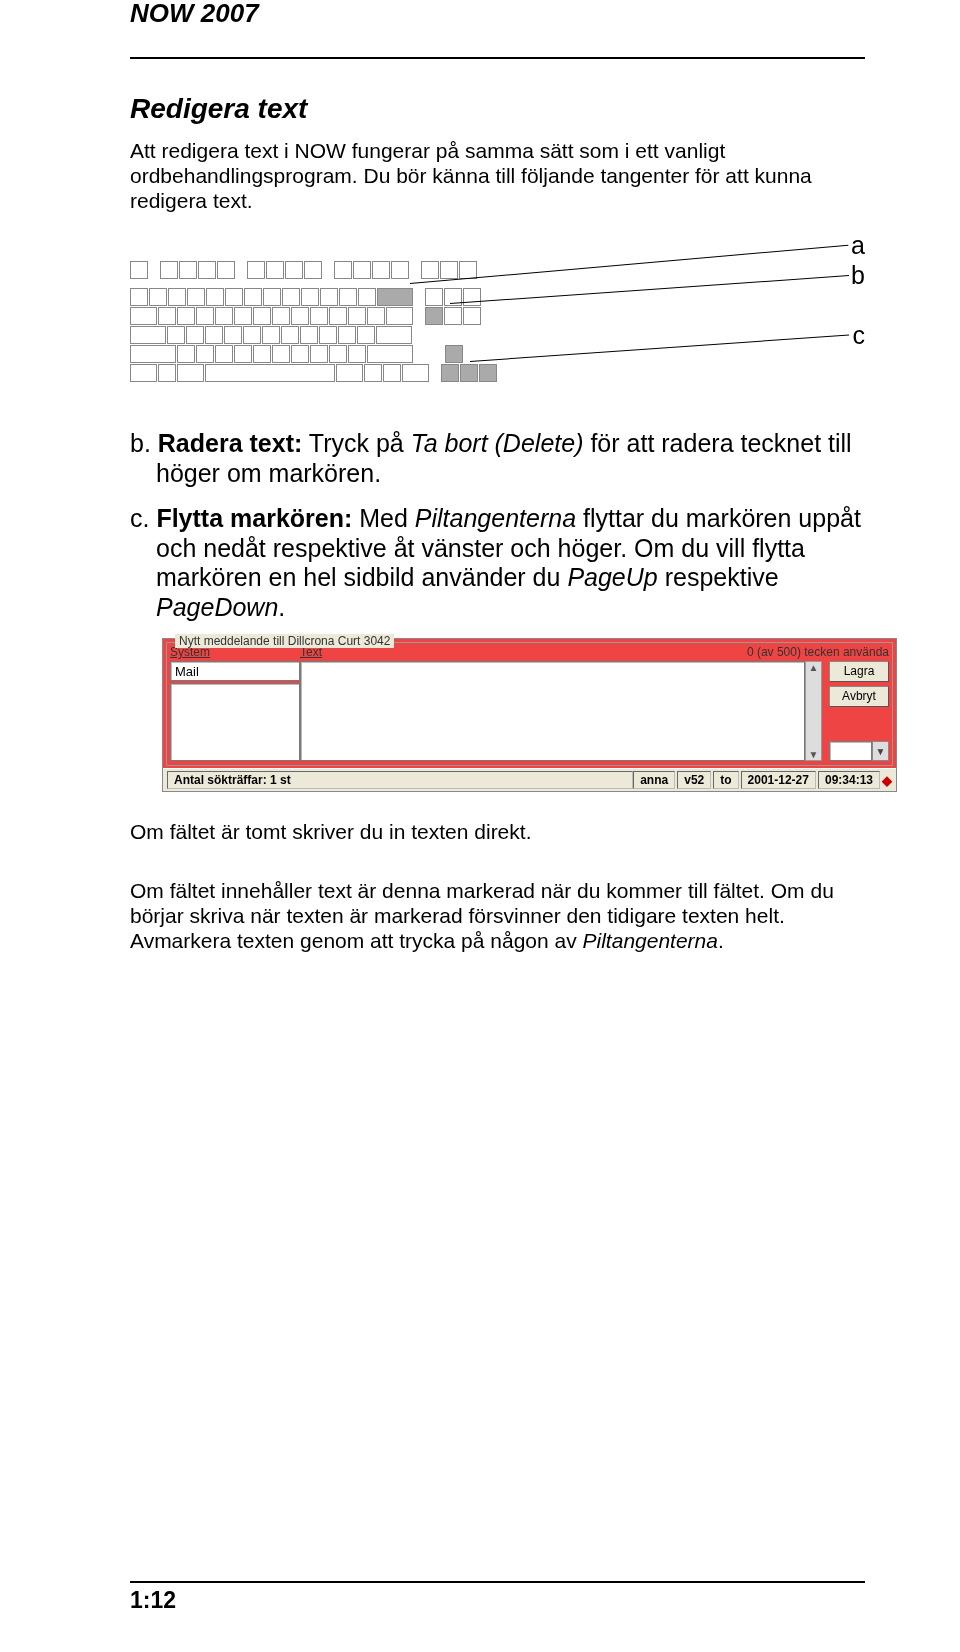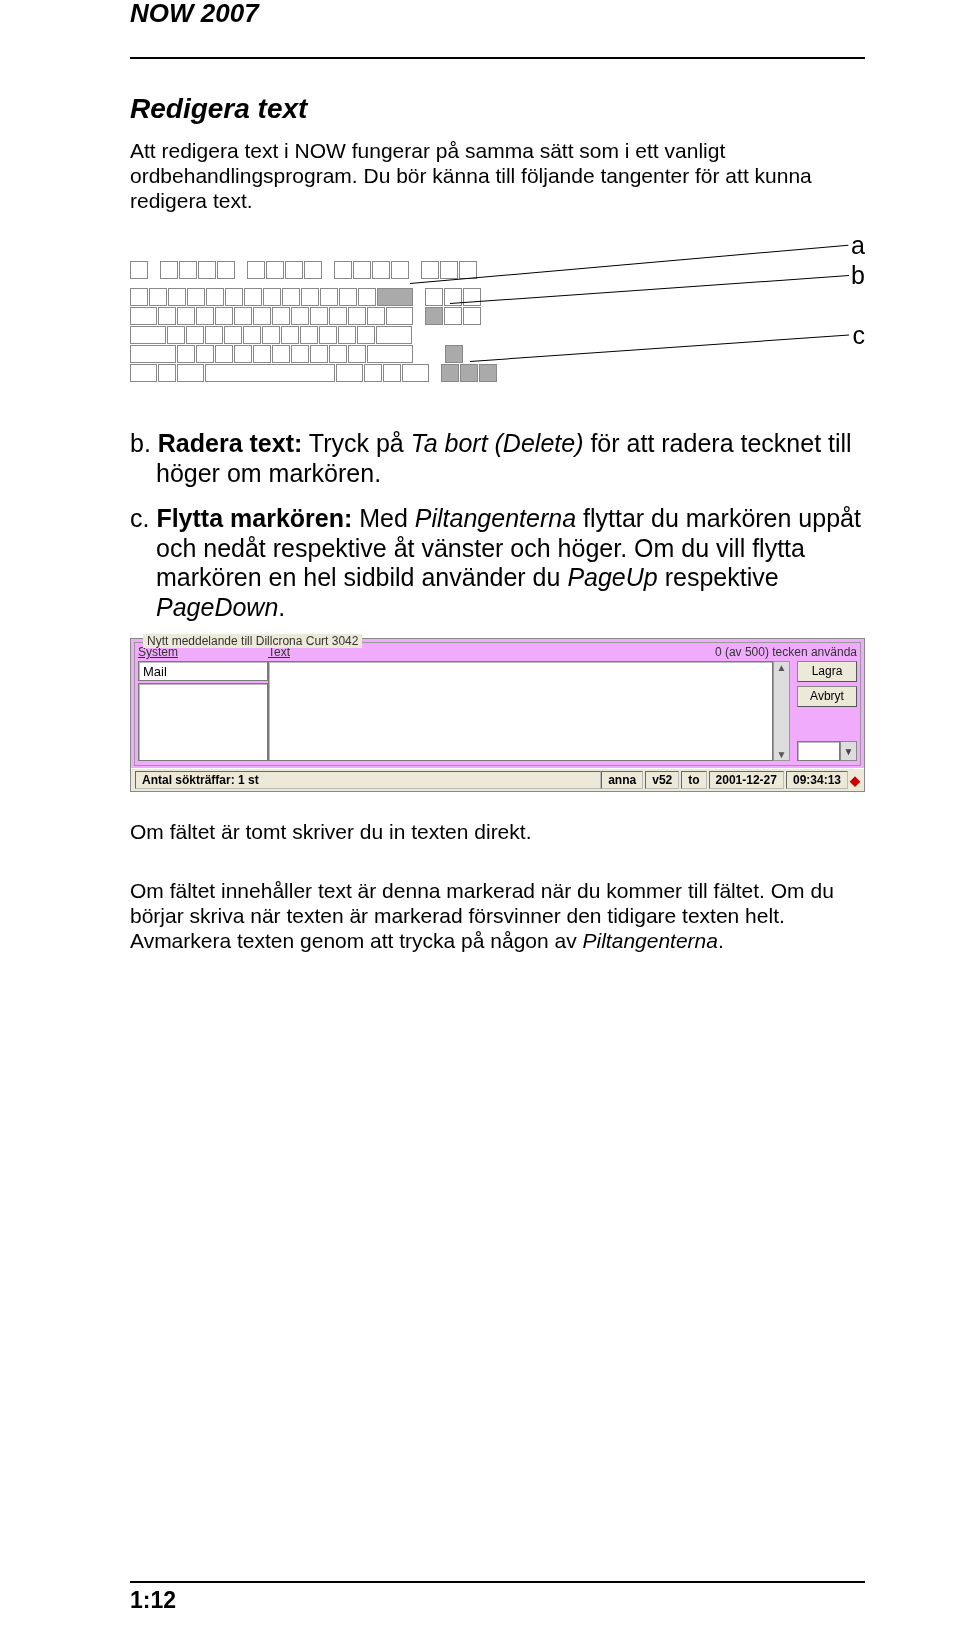--- a/index.html
+++ b/index.html
@@ -80,23 +80,24 @@
   }
   .list-item .lead { font-weight: bold; }
   .list-item .emph { font-style: italic; }
   .bold { font-weight: bold; }
   .italic { font-style: italic; }
   .dialog-img {
     margin: 12px 0 28px 0;
   }
   .dialog {
     border: 1px solid #888;
-    background: #f0abfc;
+    background: #ef4444;
     font-size: 13px;
     width: 735px;
+    margin-left: 32px;
   }
   .dialog-fieldset {
     border: 1px solid #999;
     margin: 3px 3px 2px 3px;
     padding: 2px 3px 4px 3px;
     position: relative;
   }
   .dialog-legend {
     position: absolute;
     top: -9px;

